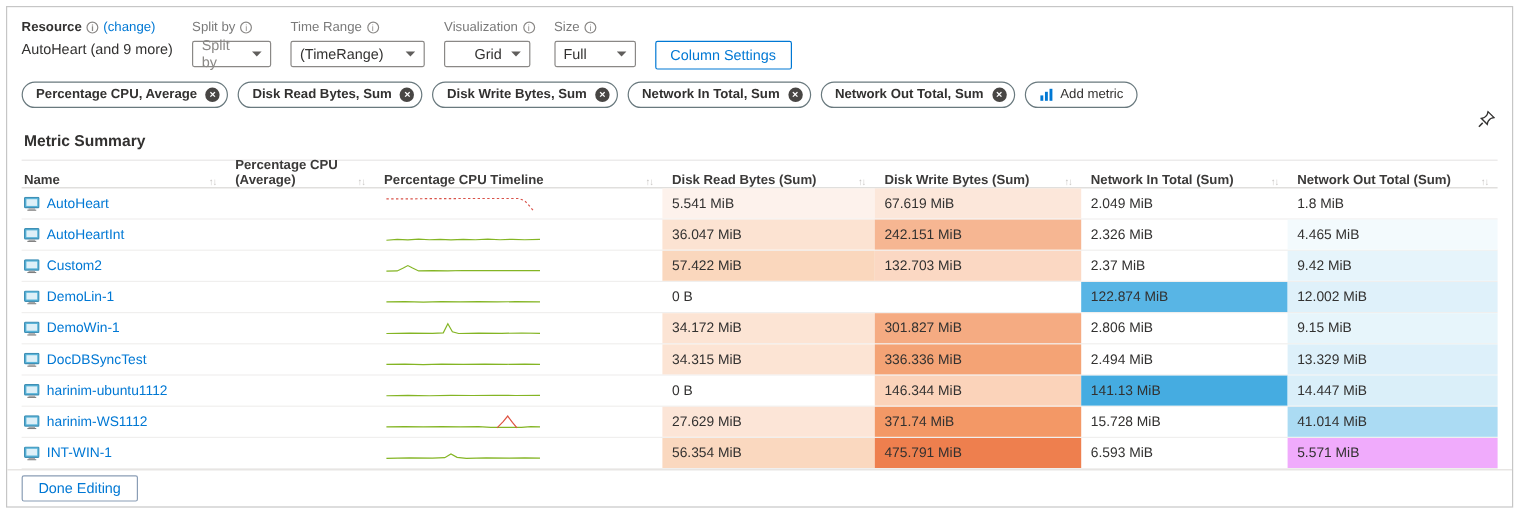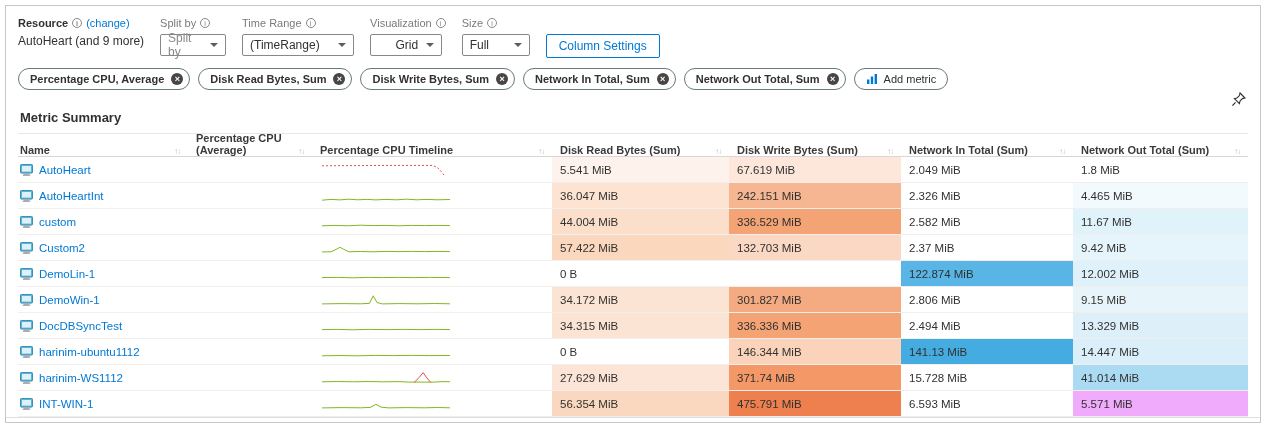--- a/index.html
+++ b/index.html
@@ -235,41 +235,20 @@
           <div class="cell c6" style="background-color: rgb(243, 250, 253);">4.465 MiB</div>
         </div>
         <div class="trow">
           <div class="cell c0">
             <svg class="vm-ic" width="13" height="12" viewBox="0 0 13 12">
               <rect x="0.5" y="0.5" width="12" height="8.6" rx="0.8" fill="#59b4d9" stroke="#3e8fb5"></rect>
               <rect x="2" y="2" width="9" height="5.6" fill="#ffffff" opacity="0.8"></rect>
               <rect x="3.8" y="9.6" width="5.4" height="1.1" fill="#a6a6a6"></rect>
               <rect x="2.8" y="10.7" width="7.4" height="0.9" fill="#7a7a7a"></rect>
             </svg>
-            <a class="vm-link">custom</a>
-          </div>
-          <div class="cell c1"></div>
-          <div class="cell c2">
-            <svg width="132" height="18">
-              <polyline points="2.0,12.8 14.8,12.4 27.6,12.8 40.4,12.2 53.2,12.6 66.0,12.4 78.8,12.8 91.6,12.4 104.4,12.6 117.2,12.4 130.0,12.6" fill="none" stroke="#84b524" stroke-width="1"></polyline>
-            </svg>
-          </div>
-          <div class="cell c3" style="background-color: rgb(251, 223, 202);">44.004 MiB</div>
-          <div class="cell c4" style="background-color: rgb(244, 163, 117);">336.529 MiB</div>
-          <div class="cell c5">2.582 MiB</div>
-          <div class="cell c6" style="background-color: rgb(224, 242, 250);">11.67 MiB</div>
-        </div>
-        <div class="trow">
-          <div class="cell c0">
-            <svg class="vm-ic" width="13" height="12" viewBox="0 0 13 12">
-              <rect x="0.5" y="0.5" width="12" height="8.6" rx="0.8" fill="#59b4d9" stroke="#3e8fb5"></rect>
-              <rect x="2" y="2" width="9" height="5.6" fill="#ffffff" opacity="0.8"></rect>
-              <rect x="3.8" y="9.6" width="5.4" height="1.1" fill="#a6a6a6"></rect>
-              <rect x="2.8" y="10.7" width="7.4" height="0.9" fill="#7a7a7a"></rect>
-            </svg>
             <a class="vm-link">Custom2</a>
           </div>
           <div class="cell c1"></div>
           <div class="cell c2">
             <svg width="132" height="18">
               <polyline points="2.0,12.9 11.0,12.8 16.1,10.4 19.9,8.3 23.8,10.4 28.9,12.8 40.4,12.5 53.2,12.8 66.0,12.4 78.8,12.6 91.6,12.4 104.4,12.6 117.2,12.4 130.0,12.6" fill="none" stroke="#84b524" stroke-width="1"></polyline>
             </svg>
           </div>
           <div class="cell c3" style="background-color: rgb(250, 215, 189);">57.422 MiB</div>
           <div class="cell c4" style="background-color: rgb(251, 216, 195);">132.703 MiB</div>

